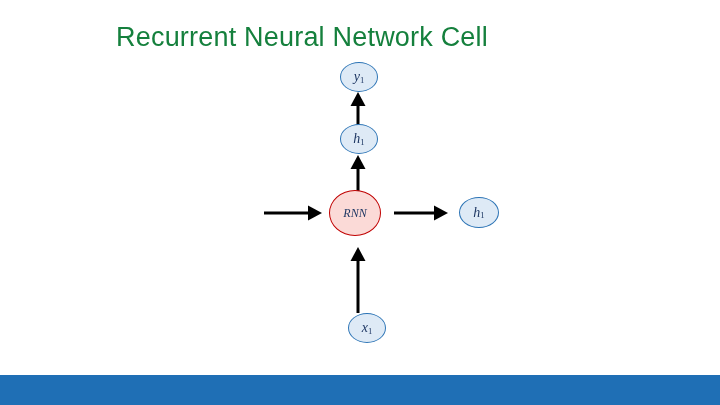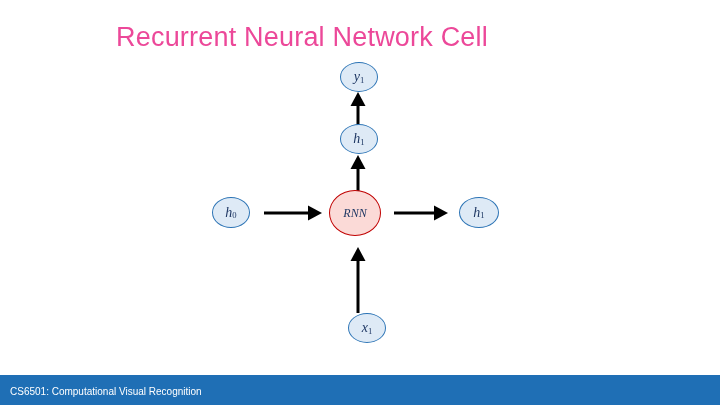--- a/index.html
+++ b/index.html
@@ -20,21 +20,21 @@
     width: 720px;
     height: 405px;
   }
   .title {
     position: absolute;
     left: 0;
     top: 22px;
     width: 604px;
     text-align: center;
     font-size: 27px;
-    color: #ec4899;
+    color: #15803d;
     font-family: "Liberation Sans", sans-serif;
     letter-spacing: 0.2px;
   }
 
   
   .node {
     position: absolute;
     border-radius: 50%;
     display: flex;
     align-items: center;
@@ -151,32 +151,28 @@
   </div>
 
   <div class="node node-blue" id="node-y1">
     <span class="node-label"><span>y</span><sub>1</sub></span>
   </div>
 
   <div class="node node-blue" id="node-h1-top">
     <span class="node-label"><span>h</span><sub>1</sub></span>
   </div>
 
-  <div class="node node-blue" id="node-h0">
-    <span class="node-label"><span>h</span><sub>0</sub></span>
-  </div>
 
   <div class="node node-red" id="node-rnn">
     <span class="rnn-label">RNN</span>
   </div>
 
   <div class="node node-blue" id="node-h1-right">
     <span class="node-label"><span>h</span><sub>1</sub></span>
   </div>
 
   <div class="node node-blue" id="node-x1">
     <span class="node-label"><span>x</span><sub>1</sub></span>
   </div>
 
   <div class="footer-bar"></div>
-  <div class="footer-text">CS6501: Computational Visual Recognition</div>
 
 </div>
 
 </body></html>

